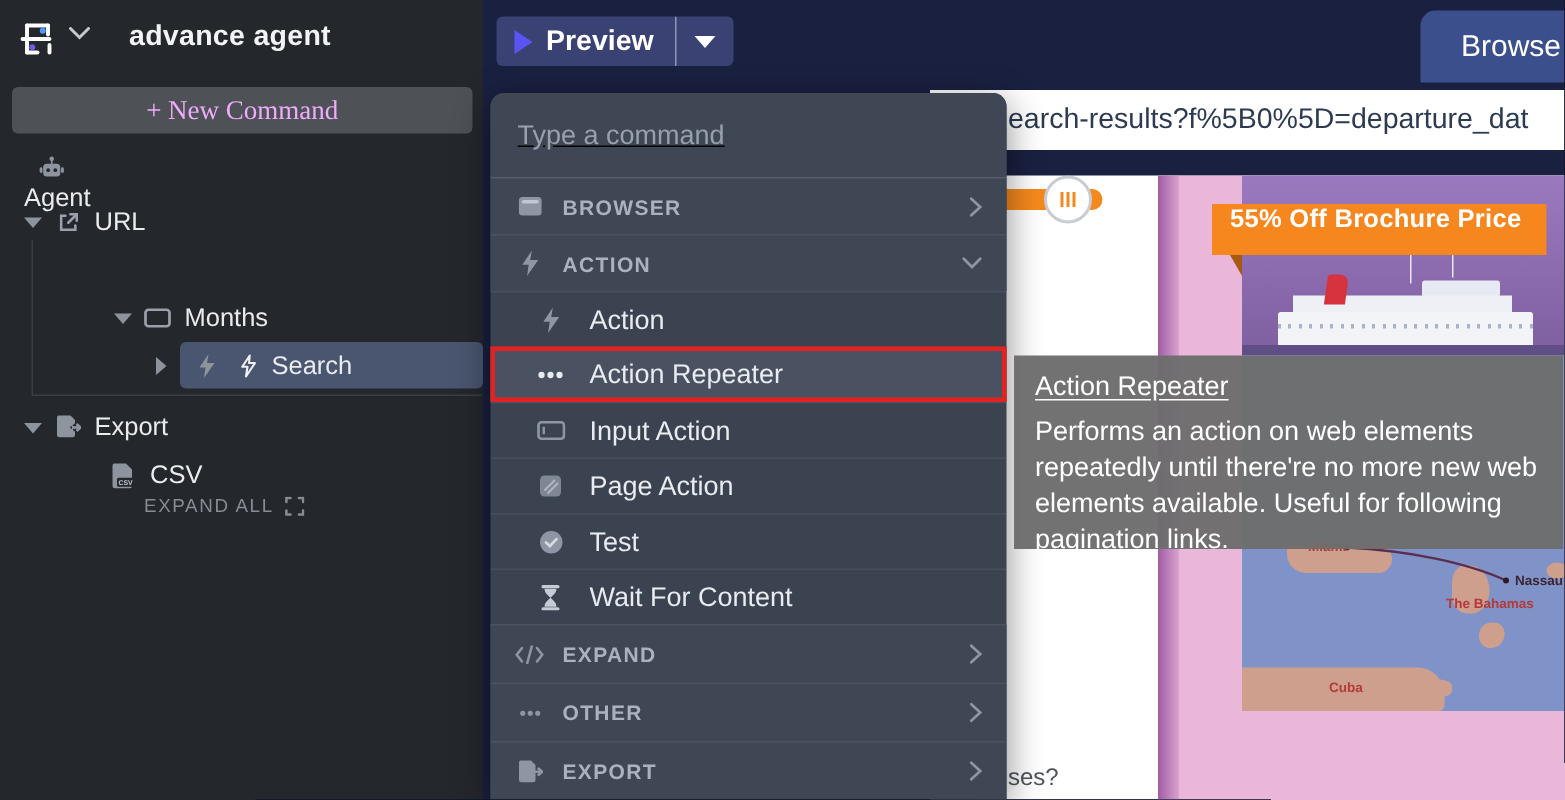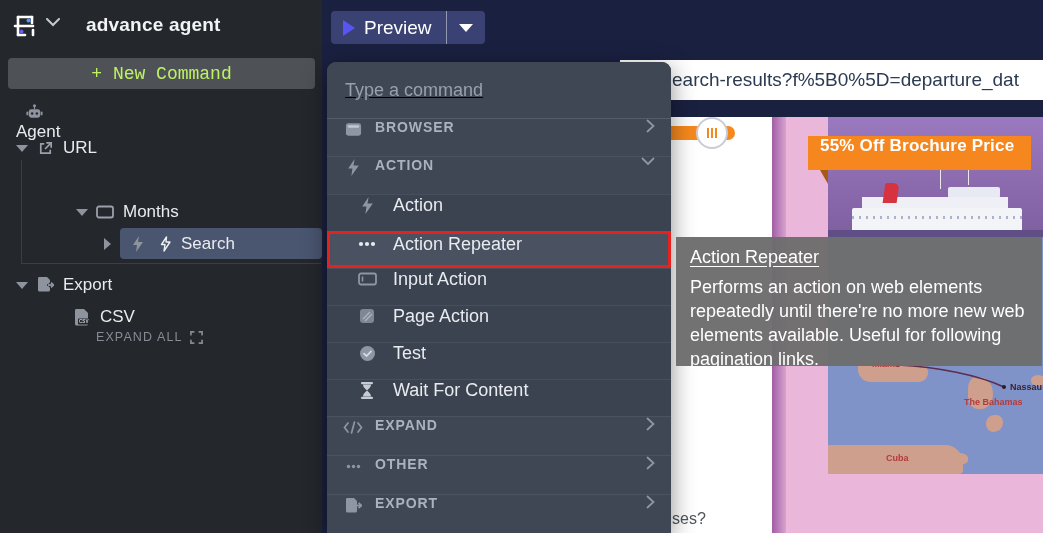--- a/index.html
+++ b/index.html
@@ -7,21 +7,21 @@
   body { font-family:"Liberation Sans", sans-serif; }
   #root { position:relative; width:1043px; height:533px; overflow:hidden; background:#1a2040; }
   .abs { position:absolute; }
 
   
   #sidebar { left:0; top:0; width:322px; height:533px; background:#24272c; }
   #logo { left:10px; top:11px; width:30px; height:30px; }
   #logo-chevron { left:46px; top:18px; }
   #agent-title { left:86px; top:14px; color:#f2f3f5; font-size:19px; font-weight:700; letter-spacing:.2px; }
   #new-cmd { left:8px; top:58px; width:307px; height:31px; background:#4e5257; border:none; border-radius:4px;
-             color:#bef264; font-size:18px; font-family:Liberation Mono, monospace; cursor:pointer; }
+             color:#f0abfc; font-size:18px; font-family:Liberation Serif, serif; cursor:pointer; }
   .tree-row { display:flex; align-items:center; height:26px; color:#e9ebee; font-size:17px; }
   .tree-row .lbl { margin-left:8px; }
   .caret { width:0; height:0; display:inline-block; }
   .caret.down { border-left:6px solid transparent; border-right:6px solid transparent; border-top:7px solid #8d949e; }
   .caret.right { border-top:6px solid transparent; border-bottom:6px solid transparent; border-left:7px solid #8d949e; }
   .ticon { display:inline-flex; align-items:center; justify-content:center; width:20px; height:20px; margin-left:7px; }
   #row-agent { left:8px;  top:103px;flex-direction:column; }
   #row-url   { left:16px; top:135px; }
   #row-dest  { left:46px; top:167px; }
   #row-months{ left:76px; top:199px; }
@@ -30,21 +30,21 @@
                  background:#4a5670; border-radius:4px; padding-left:8px; }
   #row-export{ left:16px; top:272px; }
   #row-csv   { left:72px; top:304px; }
   #expand-all{ left:96px; top:330px; display:flex; align-items:center; gap:7px; color:#868c95;
                font-size:12.5px; letter-spacing:1.1px; cursor:pointer; }
   .guide-v { left:21px; top:160px; width:1px; height:103px; background:#3a3f46; }
   .guide-h { left:21px; top:263px; width:300px; height:1px; background:#3a3f46; }
 
   
   #preview-btn { left:331px; top:11px; height:33px; display:flex; align-items:stretch; background:#3a4273;
-                 border-radius:4px; overflow:hidden; cursor:pointer; z-index:5; }
+                 border-radius:4px; overflow:hidden; cursor:pointer; z-index:5;font-weight:bold; }
   #preview-main { display:flex; align-items:center; gap:9px; padding:0 14px 0 12px; }
   #preview-label { color:#ffffff; font-size:19px; }
   #preview-caret-seg { display:flex; align-items:center; padding:0 12px; border-left:1px solid rgba(255,255,255,.45); }
   .tri-right { width:0; height:0; border-top:8px solid transparent; border-bottom:8px solid transparent; border-left:12px solid #5a55f2; }
   .tri-down-w { width:0; height:0; border-left:7px solid transparent; border-right:7px solid transparent; border-top:8px solid #ffffff; }
   #browse-tab { left:947px; top:7px; width:96px; height:48px; background:#3c4f8d; border-radius:10px 0 0 0;
                 display:flex; align-items:center; padding-left:27px; color:#ffffff; font-size:20px; cursor:pointer; z-index:5; }
 
   
   #url-bar { left:620px; top:60px; width:423px; height:40px; background:#ffffff; display:flex; align-items:center; }
@@ -80,21 +80,21 @@
   .map-label.red { color:#b43a3a; }
   .map-label.dark { color:#3a2430; }
   #question-text { left:52px; top:393px; color:#4f545a; font-size:16px; }
 
   
   #cmd-menu { left:327px; top:62px; width:344px; height:471px; background:#3b4250; border-radius:9px 9px 0 0;
               box-shadow:0 6px 24px rgba(0,0,0,.45); z-index:30; display:flex; flex-direction:column; }
   #cmd-input-wrap { height:56px; display:flex; align-items:center; padding:0 18px; background:#3f4654; border-radius:9px 9px 0 0;text-decoration:underline; }
   #cmd-input { width:100%; background:transparent; border:none; outline:none; color:#e8ebef; font-size:18px; font-family:inherit; }
   #cmd-input::placeholder { color:#98a0ad; }
-  .menu-row { display:flex; border-top:1px solid rgba(255,255,255,.07); cursor:pointer; }
+  .menu-row { display:flex; align-items:center; border-top:1px solid rgba(255,255,255,.07); cursor:pointer; }
   .menu-row.header { height:38px; background:#3f4654; padding:0 16px; }
   .menu-row.header .mlabel { margin-left:12px; color:#aab2c0; font-size:14px; font-weight:700; letter-spacing:.9px; }
   .menu-row.item { height:37px; padding:0 16px 0 30px; }
   .menu-row.item .mlabel { margin-left:16px; color:#e8ebef; font-size:18px; }
   .micon { display:inline-flex; width:20px; height:20px; align-items:center; justify-content:center; flex:none; }
   .mchev { margin-left:auto; display:inline-flex; }
   #row-repeater { position:relative; background:#4a5262; border:3px solid #e42320; padding-left:27px; }
   .grow { flex:1 1 auto; background:#3b4250; }
 
   
@@ -285,20 +285,23 @@
   <div class="abs" id="preview-btn">
     <div id="preview-main">
       <span class="tri-right"></span>
       <span id="preview-label">Preview</span>
     </div>
     <div id="preview-caret-seg">
       <span class="tri-down-w"></span>
     </div>
   </div>
 
+  <div class="abs" id="browse-tab">
+    <span>Browse</span>
+  </div>
 
   <div class="abs" id="cmd-menu">
     <div id="cmd-input-wrap">
       <input id="cmd-input" type="text" placeholder="Type a command" style="">
     </div>
 
     <div class="menu-row header" style="border-top-color:rgba(255,255,255,.12)">
       <span class="micon">
         <svg width="17" height="15" viewBox="0 0 18 15">
             <rect x="1" y="1" width="16" height="13" rx="2.5" fill="#8e96a4"></rect>

